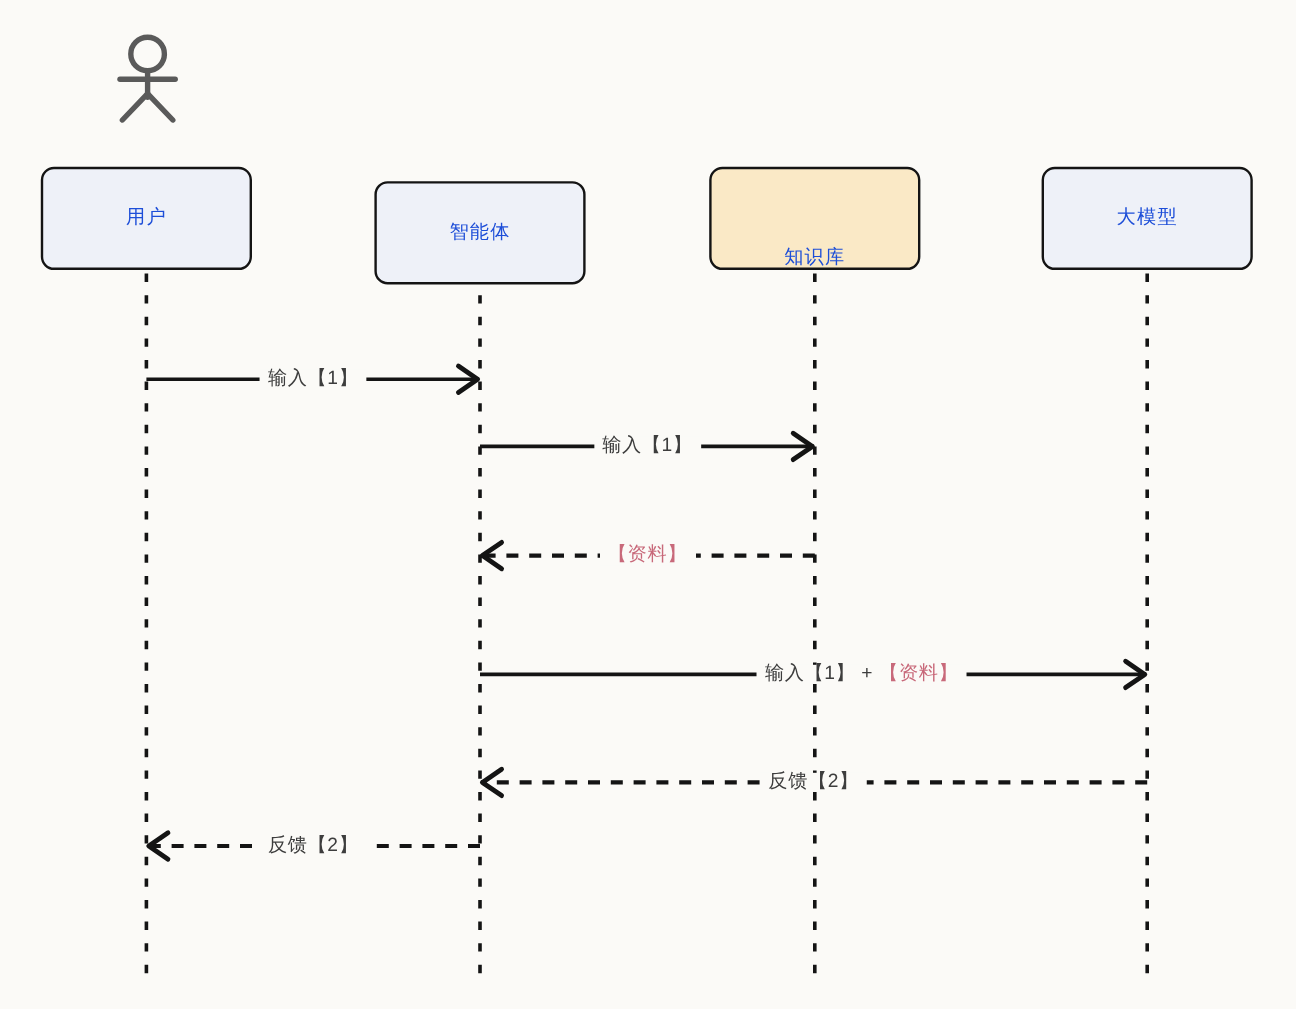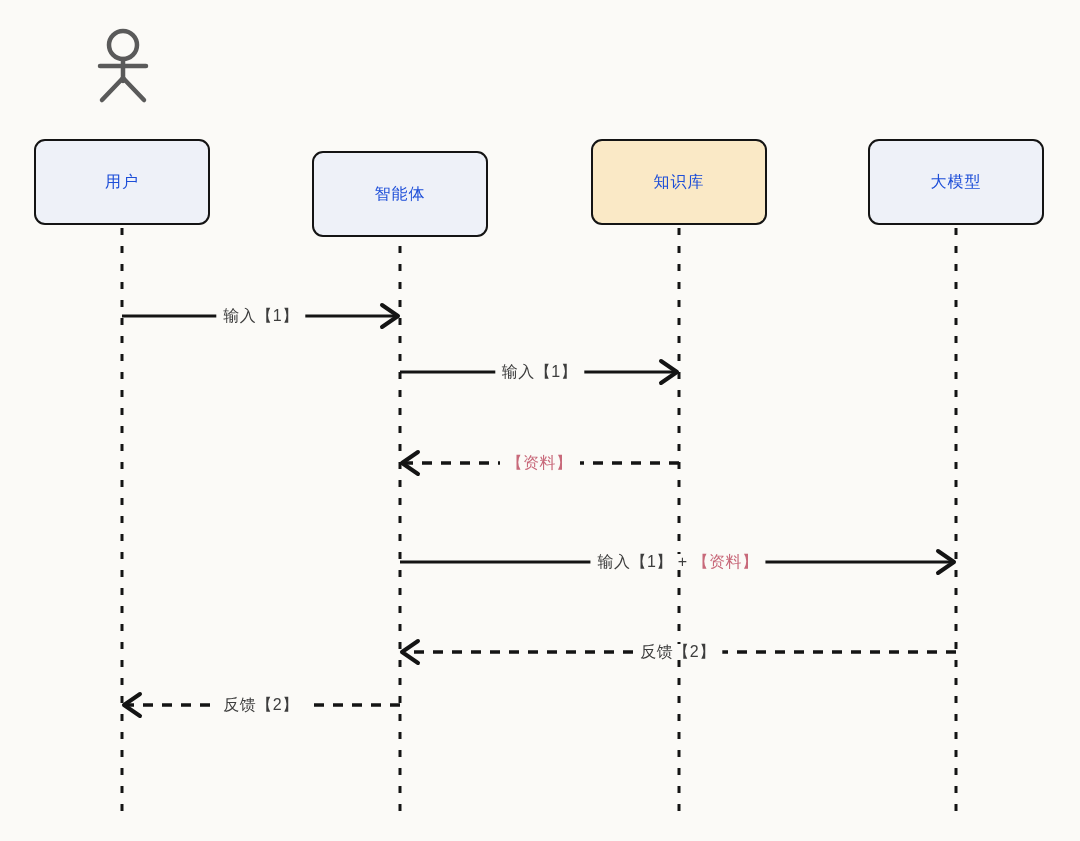--- a/index.html
+++ b/index.html
@@ -102,30 +102,30 @@
       </g>
   </svg>
 
   <div id="participants">
       <div class="participant-box" style="left: 34px; top: 139px; width: 176px; height: 86px; background: rgb(238, 241, 248); border-color: rgb(20, 20, 20);">
         <span class="participant-label">用户</span>
       </div>
       <div class="participant-box" style="left: 312px; top: 151px; width: 176px; height: 86px; background: rgb(238, 241, 248); border-color: rgb(20, 20, 20);">
         <span class="participant-label">智能体</span>
       </div>
-      <div class="participant-box" style="left: 591px; top: 139px; width: 176px; height: 86px; background: rgb(250, 233, 198); border-color: rgb(20, 20, 20);">
+      <div class="participant-box" style="left: 591px; top: 139px; width: 176px; height: 86px; background: rgb(250, 233, 198); border-color: rgb(20, 20, 20); align-items: flex-end;">
         <span class="participant-label">知识库</span>
       </div>
       <div class="participant-box" style="left: 868px; top: 139px; width: 176px; height: 86px; background: rgb(238, 241, 248); border-color: rgb(20, 20, 20);">
         <span class="participant-label">大模型</span>
       </div>
     </div>
 
   <div id="labels">
       <div class="msg-label" style="left: 261px; top: 316px;"><span>输入【1】</span></div>
       <div class="msg-label" style="left: 539.5px; top: 372px;"><span>输入【1】</span></div>
       <div class="msg-label" style="left: 539.5px; top: 463px;"><span class="accent" style="color: rgb(200, 105, 122);">【资料】</span></div>
-      <div class="msg-label" style="left: 678px; top: 562px;"><span>输入【1】 + </span><span class="accent" style="color: rgb(200, 105, 122);">【资料】</span></div>
+      <div class="msg-label" style="left: 718px; top: 562px;"><span>输入【1】 + </span><span class="accent" style="color: rgb(200, 105, 122);">【资料】</span></div>
       <div class="msg-label" style="left: 678px; top: 652px;"><span>反馈【2】</span></div>
       <div class="msg-label" style="left: 261px; top: 705px;"><span>反馈【2】</span></div>
     </div>
 
 </div>
 
 </body></html>

